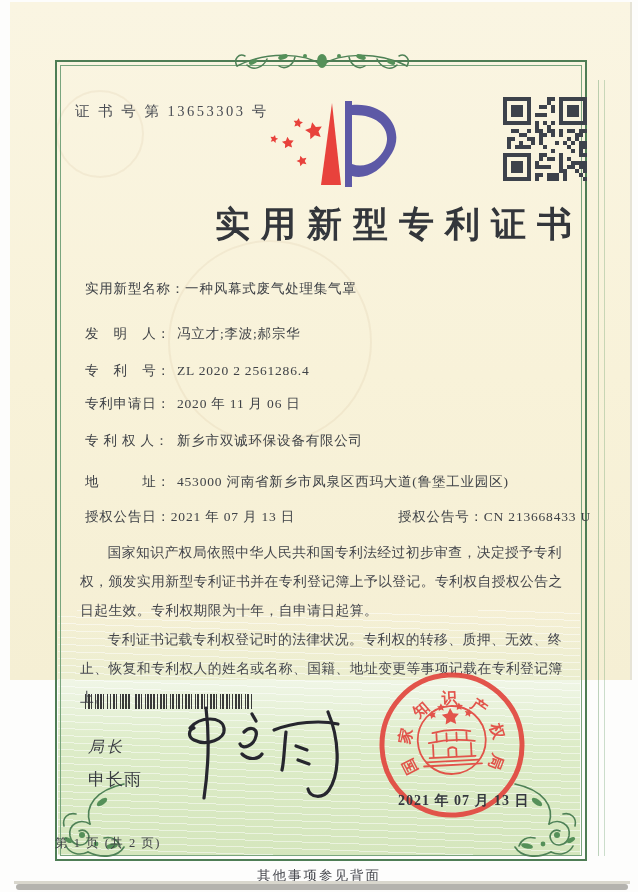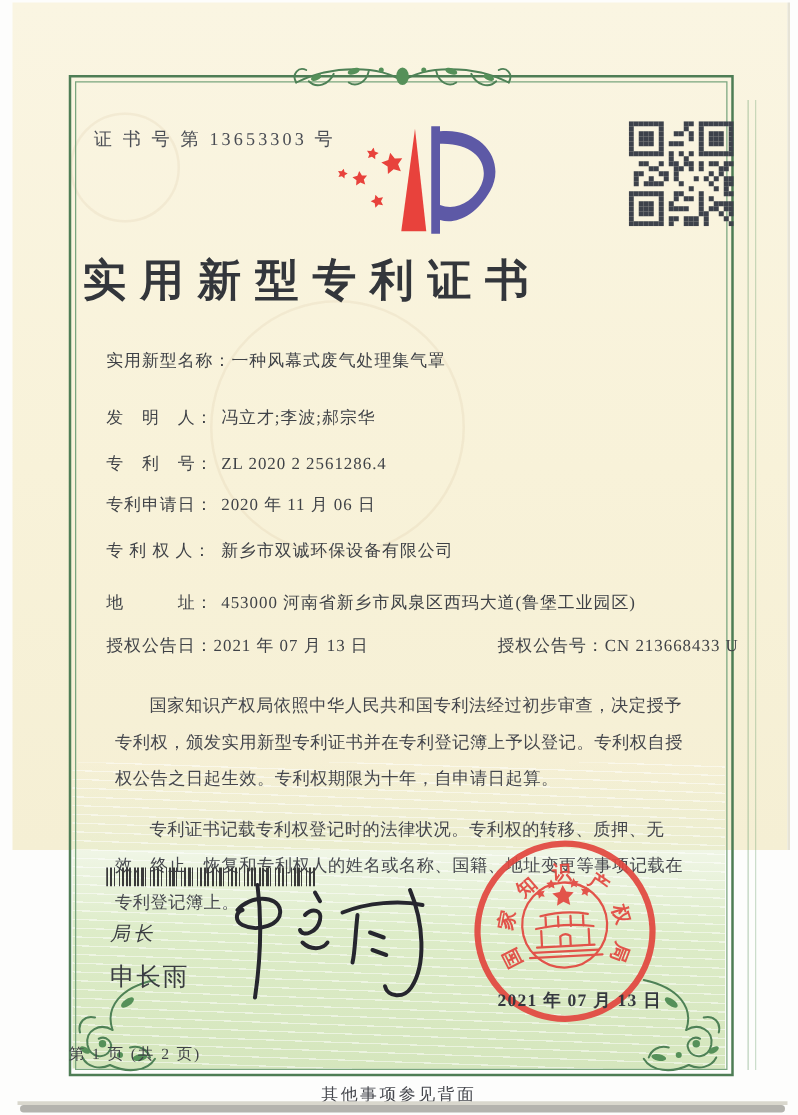--- a/index.html
+++ b/index.html
@@ -39,45 +39,45 @@
   .orn-top{left:217px;top:47px;}
   .orn-bl{left:42px;top:778px;}
   .orn-br{left:501px;top:778px;transform:scaleX(-1);}
 
   .cert-no{position:absolute;left:65px;top:100px;font-size:14.5px;letter-spacing:2.5px;
            color:#4a4d54;}
 
   .logo{position:absolute;left:252px;top:93px;}
   .qr{position:absolute;left:493px;top:95px;}
 
-  .title{position:absolute;left:45px;top:199px;width:528px;text-align:left;
+  .title{position:absolute;left:45px;top:199px;width:528px;text-align:right;
          font-size:35px;font-weight:600;letter-spacing:11px;text-indent:11px;color:#33363b;}
 
   .row{position:absolute;left:75px;font-size:13.5px;color:#3f4247;letter-spacing:0.8px;
        white-space:nowrap;}
   .row .lbl{display:inline-block;min-width:92px;}
   .r0{top:278px}.r1{top:323px}.r2{top:360px}.r3{top:393px}.r4{top:430px}.r5{top:471px}
   .grant-row{position:absolute;left:75px;top:506px;width:490px;font-size:13.5px;
        color:#3f4247;letter-spacing:0.8px;white-space:nowrap;}
   .grant-no{position:absolute;left:313px;top:0;}
 
   .paras{position:absolute;left:70px;top:536px;width:490px;font-size:13.8px;
          line-height:29px;color:#45474d;letter-spacing:0.4px;}
-  .paras p{margin:12px;text-indent:2em;}
+  .paras p{margin:0;text-indent:2em;}
 
   .barcode{position:absolute;left:75px;top:692px;width:167px;height:15px;
      background:repeating-linear-gradient(90deg,
         #3a3a3a 0 1.5px, transparent 1.5px 3px,
         #3a3a3a 3px 5px, transparent 5px 6px,
         #3a3a3a 6px 7px, transparent 7px 10px,
         #3a3a3a 10px 11px, transparent 11px 12.5px);}
 
   .signer-role{position:absolute;left:78px;top:735px;font-size:15.5px;color:#3a3d42;
                letter-spacing:3px;font-style:italic;}
-  .signer-name{position:absolute;left:78px;top:766px;font-size:20px;color:#3a3d42;
+  .signer-name{position:absolute;left:78px;top:766px;font-size:17px;color:#3a3d42;
                letter-spacing:1px;}
   .signature{position:absolute;left:168px;top:700px;z-index:6;}
 
   .seal{position:absolute;left:367px;top:668px;z-index:5;transform:rotate(-3deg);
         opacity:0.92;}
   .seal-date{position:absolute;left:388px;top:790px;z-index:7;font-size:14px;
         color:#35383f;letter-spacing:1px;font-weight:600;}
 
   .page-footer{position:absolute;left:45px;top:833px;width:528px;text-align:left;
         font-size:12.5px;color:#3f4247;letter-spacing:1.5px;z-index:6;}

